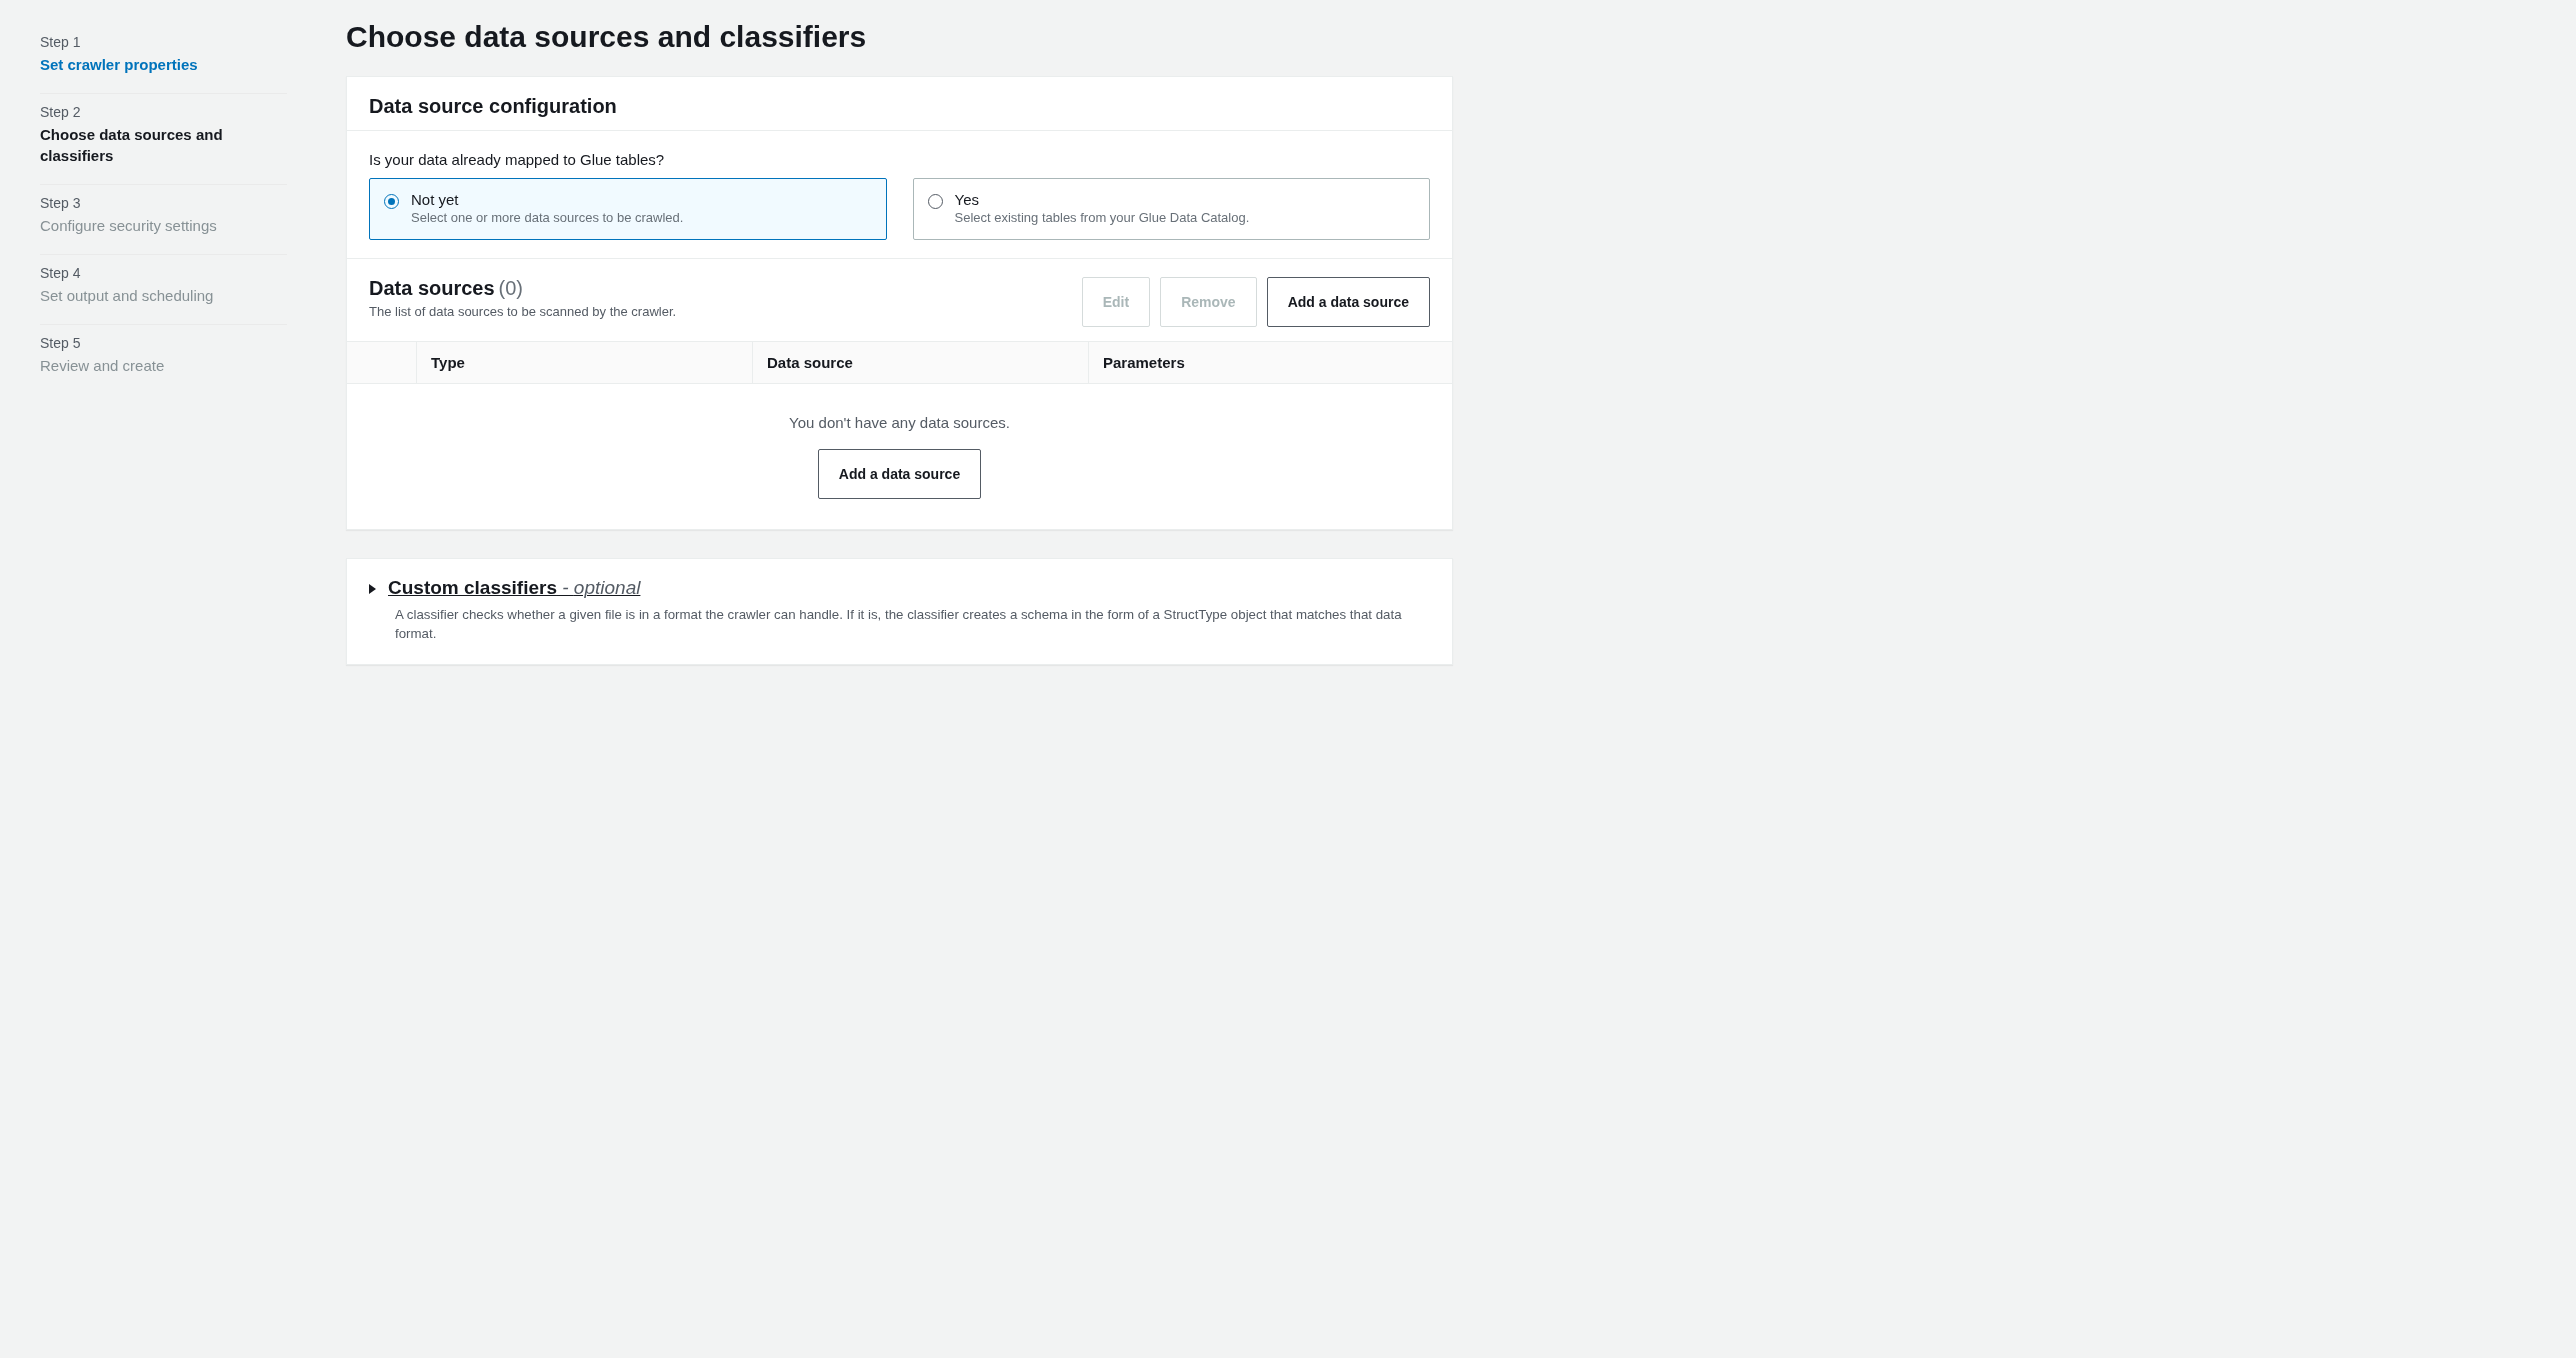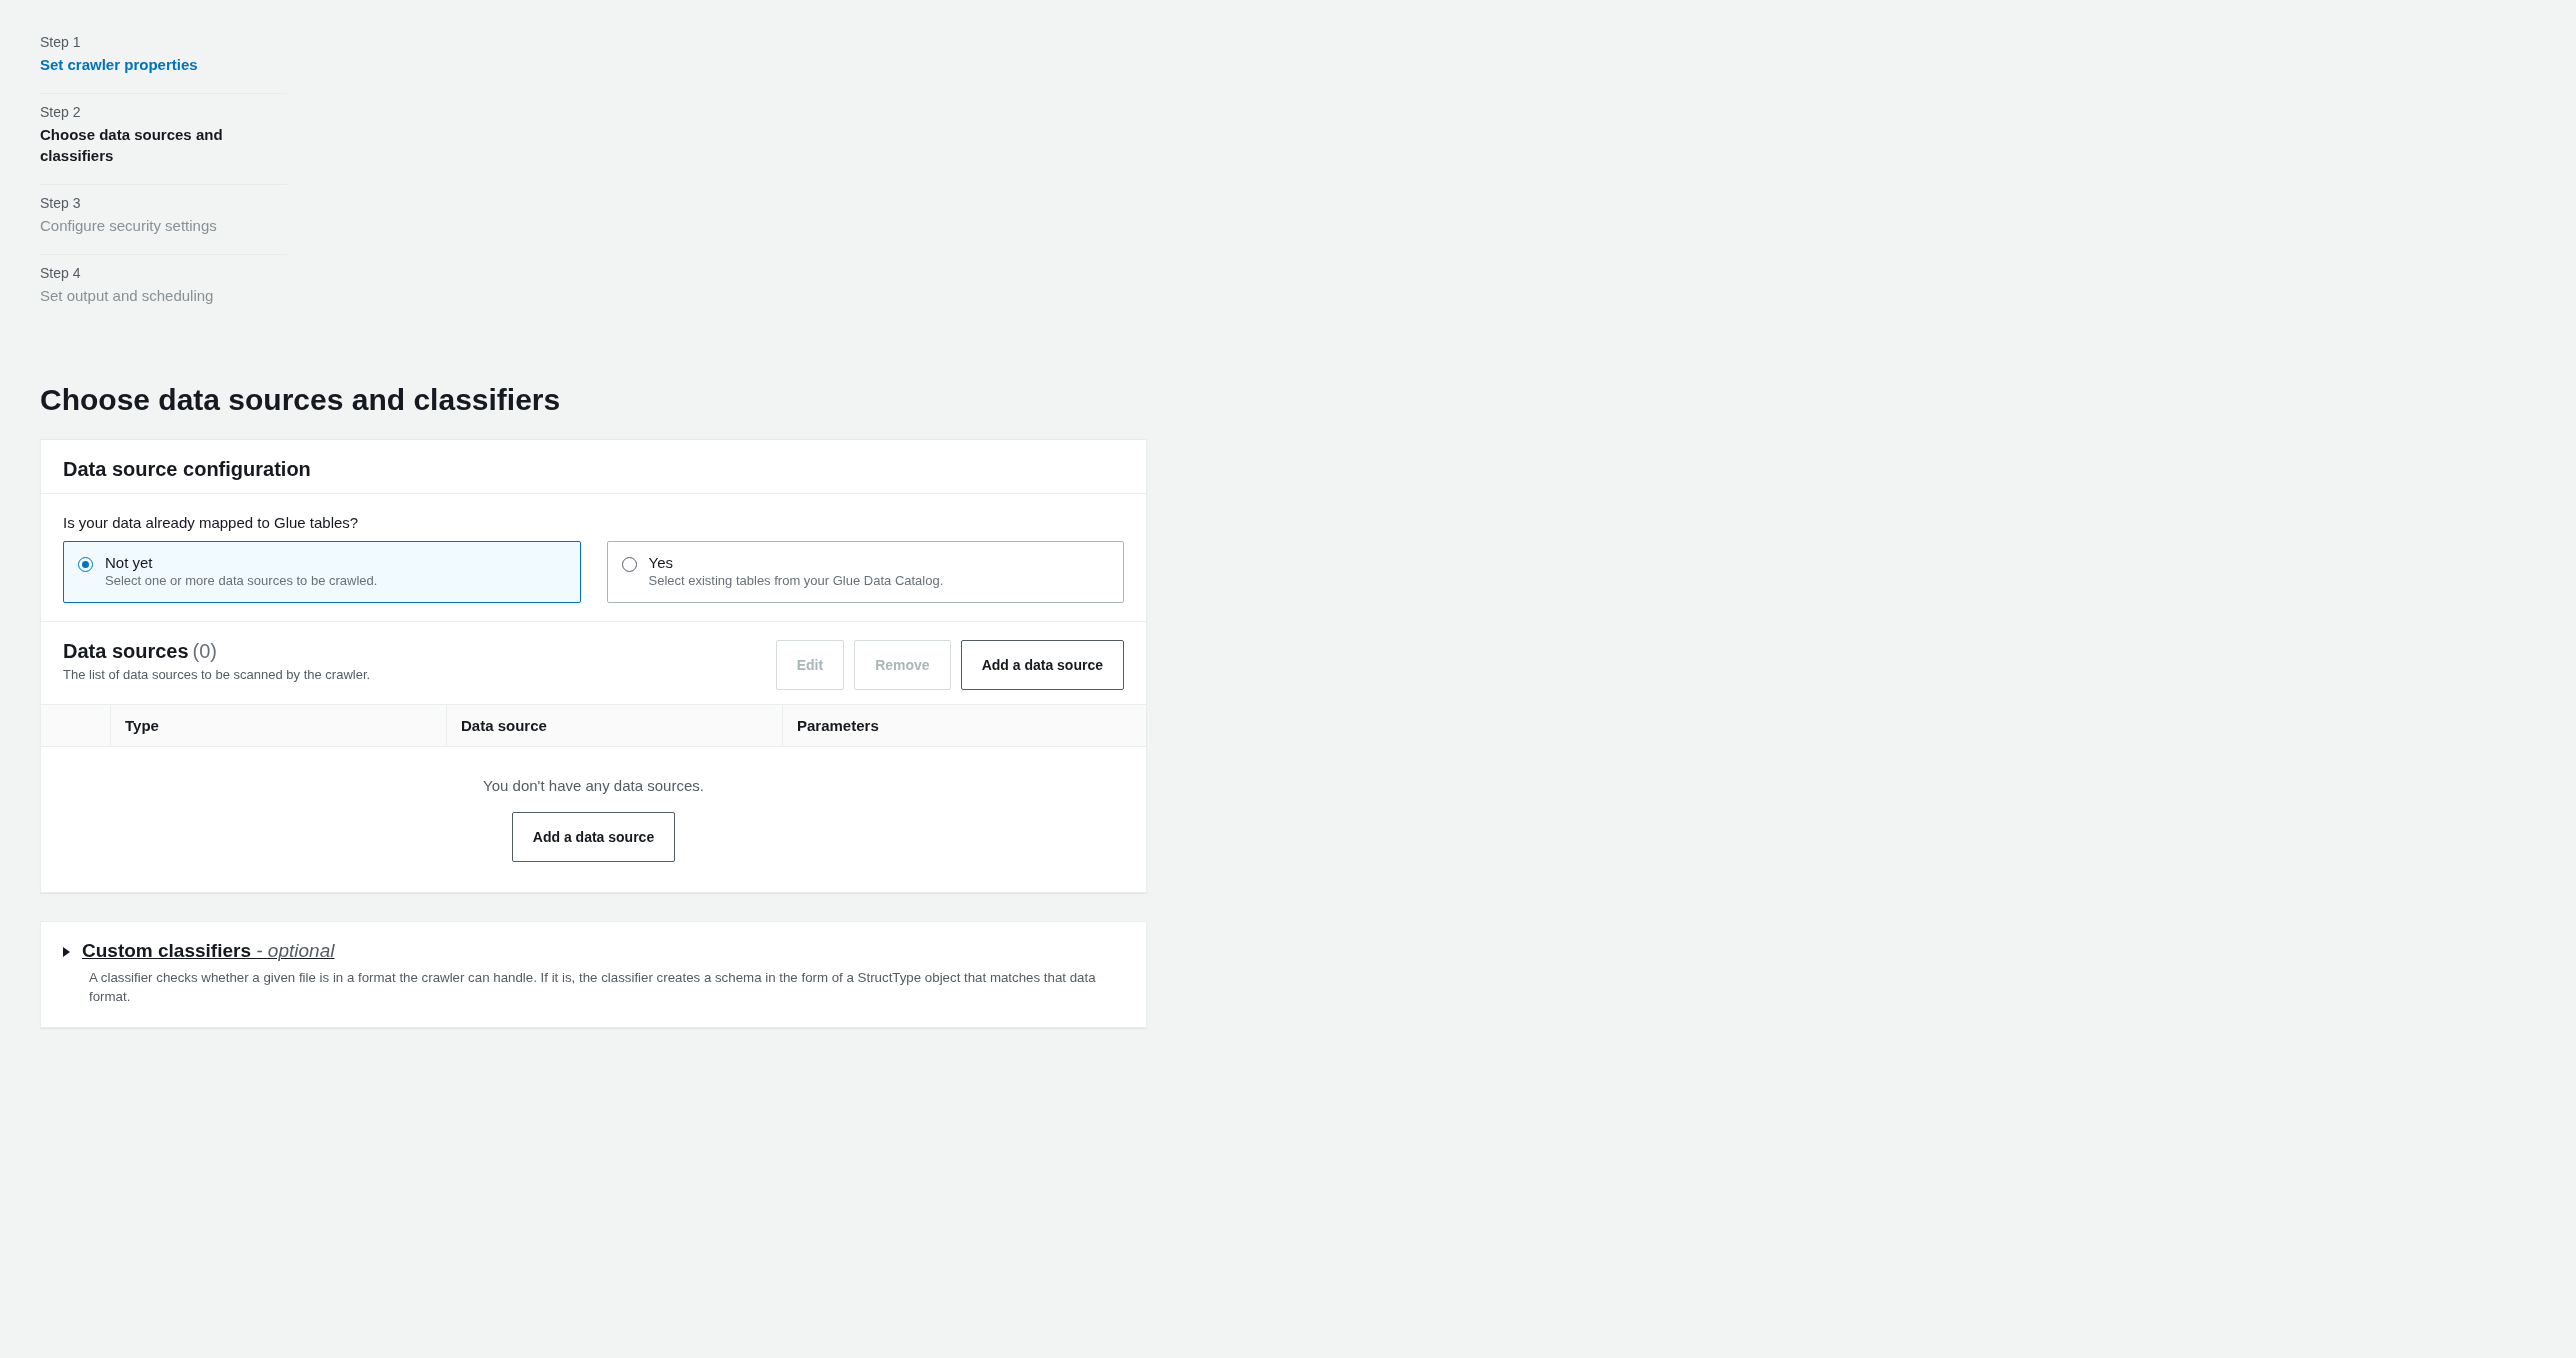--- a/index.html
+++ b/index.html
@@ -7,21 +7,20 @@
     margin: 0;
     font-family: "Amazon Ember", "Helvetica Neue", Arial, sans-serif;
     background: #f2f3f3;
     color: #16191f;
     font-size: 14px;
   }
   .layout {
     display: flex;
     padding: 20px 40px;
     gap: 59px;
-    flex-direction: column;
   }
   .sidebar {
     width: 247px;
     flex-shrink: 0;
     padding-top: 4px;
   }
   .step {
     padding: 10px 0 18px 0;
     border-bottom: 1px solid #eaeaea;
   }
@@ -257,20 +256,24 @@
       <div class="step-number">Step 2</div>
       <div class="step-title">Choose data sources and classifiers</div>
     </div>
     <div class="step">
       <div class="step-number">Step 3</div>
       <div class="step-title">Configure security settings</div>
     </div>
     <div class="step">
       <div class="step-number">Step 4</div>
       <div class="step-title">Set output and scheduling</div>
+    </div>
+    <div class="step">
+      <div class="step-number">Step 5</div>
+      <div class="step-title">Review and create</div>
     </div>
   </nav>
 
   <main class="main">
     <h1 class="page-title">Choose data sources and classifiers</h1>
 
     <div class="panel">
       <div class="panel-header">
         <h2>Data source configuration</h2>
       </div>

